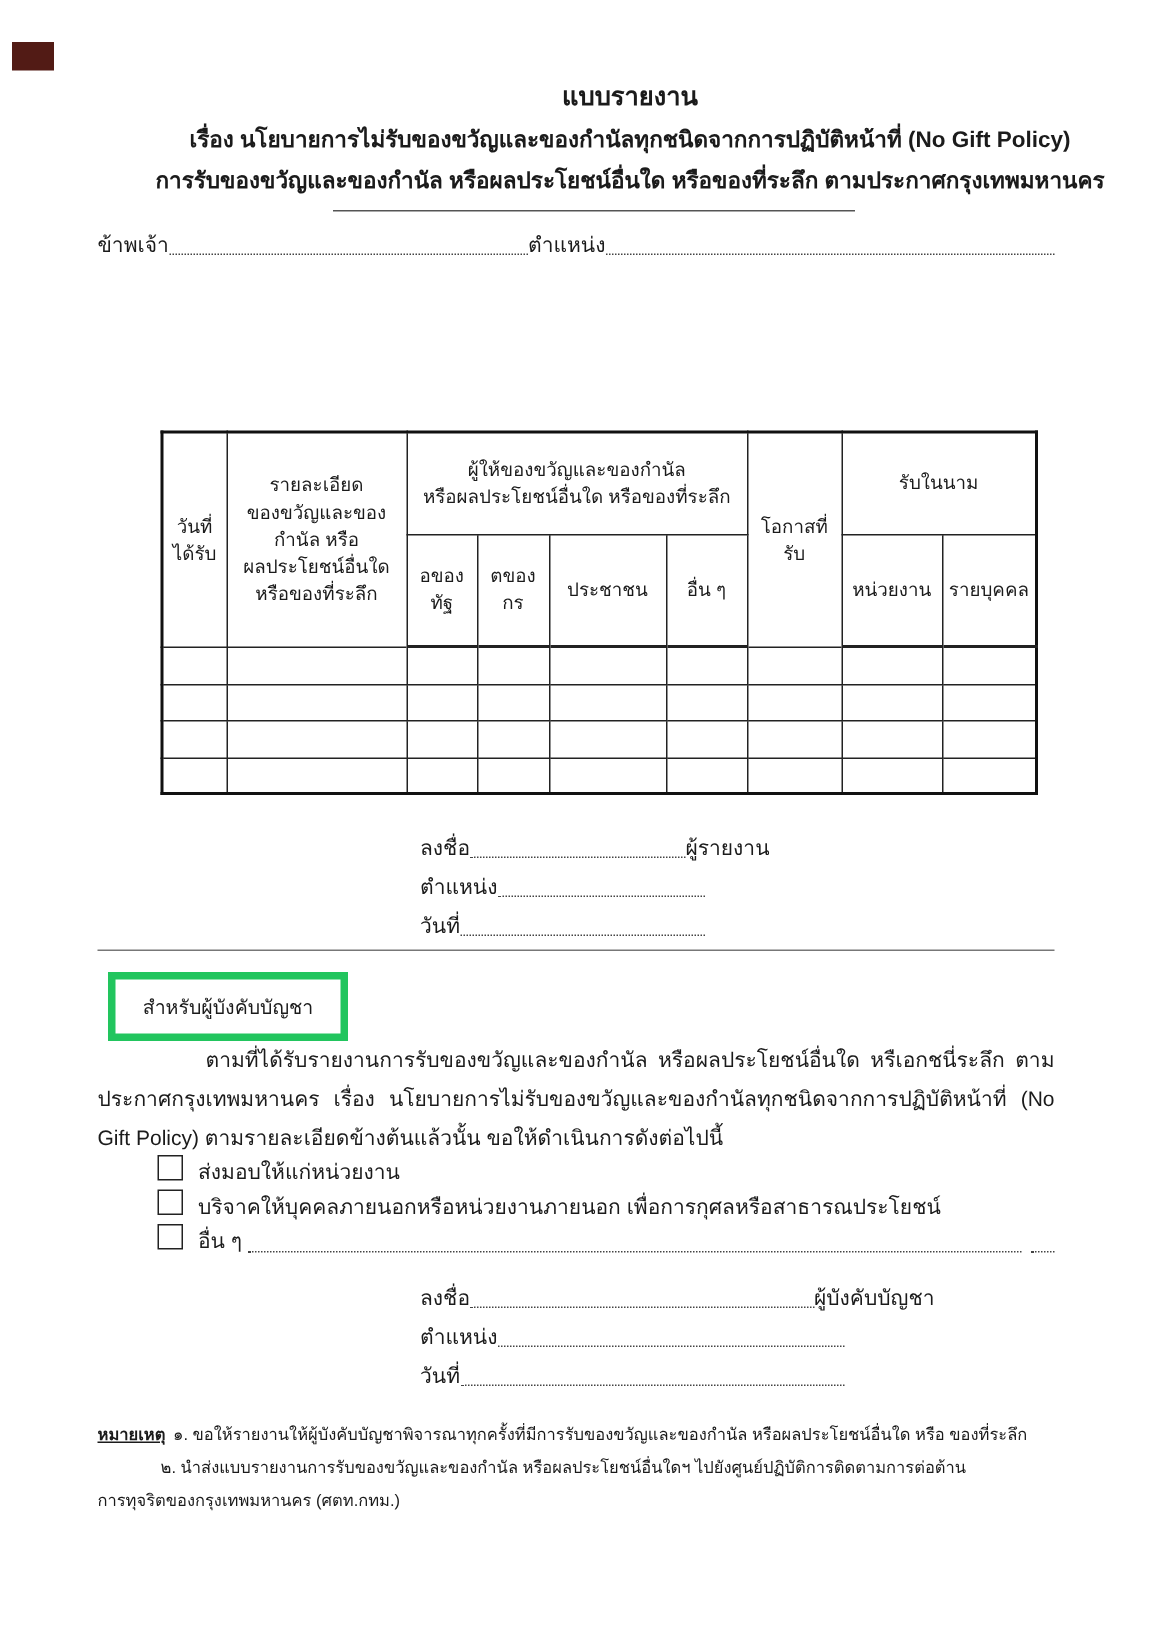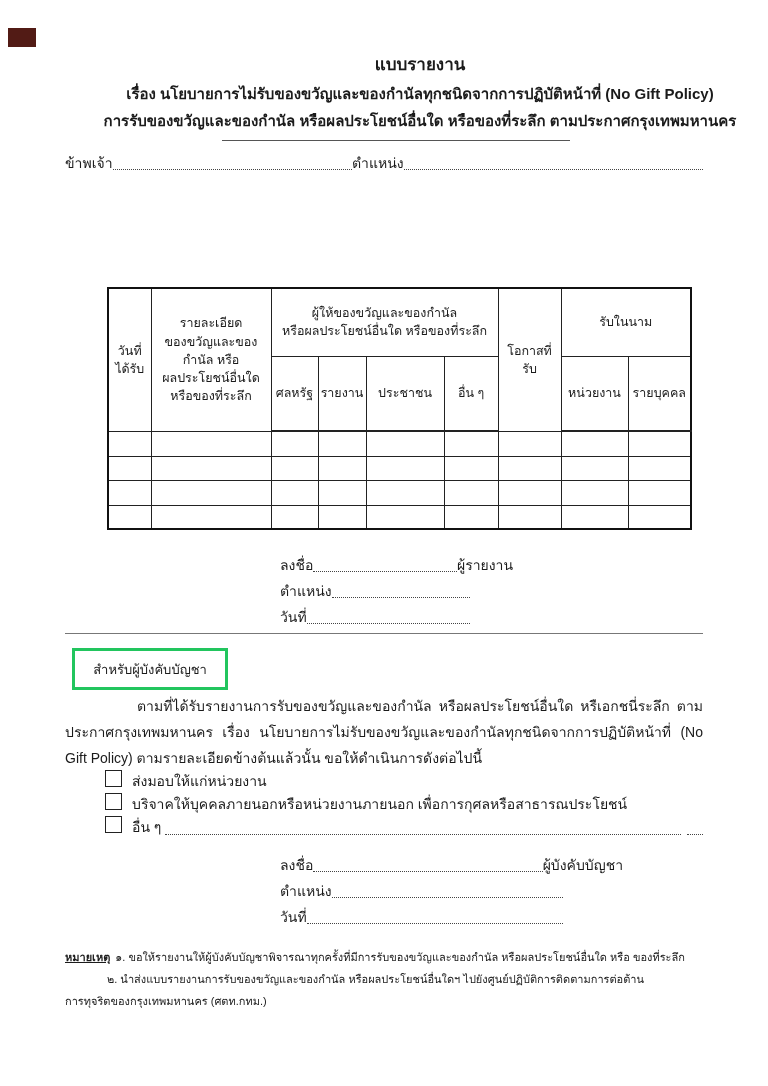--- a/index.html
+++ b/index.html
@@ -34,21 +34,21 @@
   .sig{font-size:14px;}
   .sig-row{display:flex;align-items:flex-end;height:26px;}
   .sig-row span{white-space:nowrap;}
   .sig1{left:280px;top:550px;width:233px;}
   .sig2{left:280px;top:850px;width:343px;}
   .sig-row.narrow1{width:190px;}
   .sig-row.narrow2{width:283px;}
   
   .mid-rule{left:65px;top:633px;width:638px;border-top:1px solid #777;height:0;}
   
-  .sup-box{left:72px;top:648px;width:150px;height:36px;border:3px solid #22c55e;
+  .sup-box{left:72px;top:648px;width:150px;height:36px;border:5px solid #22c55e;
     display:flex;align-items:center;justify-content:center;font-size:13px;}
   
   .sup-par{left:65px;top:693px;width:638px;font-size:14px;line-height:26px;text-align:justify;text-indent:72px;}
   
   .options{left:105px;top:770px;width:598px;font-size:14px;}
   .cb-row{display:flex;align-items:flex-start;height:23px;}
   .cb{width:15px;height:15px;border:1.5px solid #222;background:#fff;margin-right:10px;flex:0 0 auto;}
   .cb-label{white-space:nowrap;}
   .cb-row .dotfill{align-self:flex-end;margin-bottom:4px;margin-left:4px;}
   .dot-tail{flex:0 0 16px;border-bottom:1px dotted #444;align-self:flex-end;margin-bottom:4px;margin-left:6px;}
@@ -101,22 +101,22 @@
 กำนัล หรือ
 ผลประโยชน์อื่นใด
 หรือของที่ระลึก</td>
         <td colspan="4" class="bl2">ผู้ให้ของขวัญและของกำนัล
 หรือผลประโยชน์อื่นใด หรือของที่ระลึก</td>
         <td rowspan="2" class="bl2 span-bottom">โอกาสที่
 รับ</td>
         <td colspan="2" class="bl2">รับในนาม</td>
       </tr>
       <tr class="subhead" style="height:75px">
-        <td class="bl2">ศลหรัฐ</td>
-        <td>รายงาน</td>
+        <td class="bl2">อของทัฐ</td>
+        <td>ตของกร</td>
         <td>ประชาชน</td>
         <td>อื่น ๆ</td>
         <td class="bl2">หน่วยงาน</td>
         <td>รายบุคคล</td>
       </tr>
     <tr style="height: 25px;">
           <td></td>
           <td></td>
           <td class="bl2"></td>
           <td></td>

